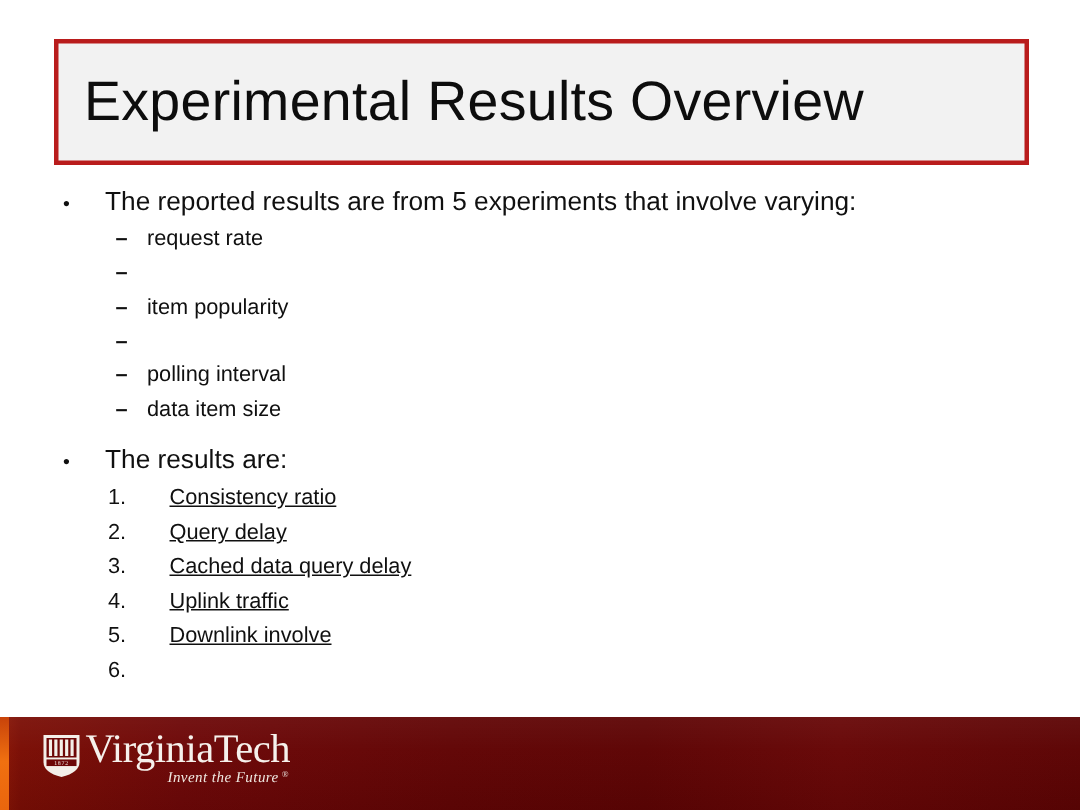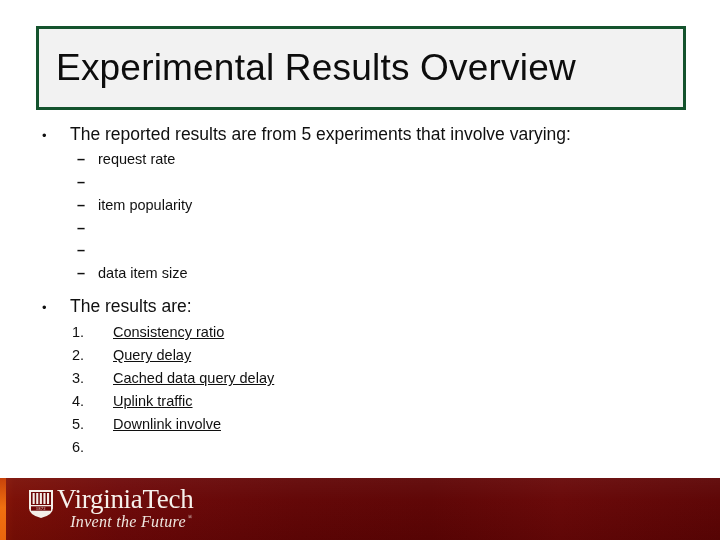--- a/index.html
+++ b/index.html
@@ -23,21 +23,21 @@
 
   
   .title-box {
     position: absolute;
     left: 36px;
     top: 26px;
     width: 650px;
     height: 84px;
     box-sizing: border-box;
     background: #f2f2f2;
-    border: 3px solid #14532d;
+    border: 3px solid #b91c1c;
     display: flex;
     align-items: center;
   }
   .title-text {
     font-family: "Liberation Sans", sans-serif;
     font-size: 37px;
     font-weight: 400;
     color: #0d0d0d;
     letter-spacing: 0.2px;
     padding-left: 17px;
@@ -190,21 +190,21 @@
   .logo-tag-row {
     display: flex;
     align-items: flex-start;
     justify-content: flex-end;
     margin-top: -1px;
     padding-right: 1px;
   }
   .logo-tagline {
     font-family: "Liberation Serif", serif;
     font-style: italic;
-    font-size: 16px;
+    font-size: 10px;
     color: #efe7e0;
     letter-spacing: 0.3px;
     white-space: nowrap;
   }
   .logo-reg {
     font-family: "Liberation Serif", serif;
     font-size: 6px;
     color: #e4d8d2;
     margin-left: 2px;
     margin-top: 1px;
@@ -236,20 +236,21 @@
       </li>
       <li class="lvl2">
         <span class="marker">–</span>
         <span class="label">item popularity</span>
       </li>
       <li class="lvl2">
         <span class="marker">–</span>
       </li>
       <li class="lvl2">
         <span class="marker">–</span>
+        <span class="label">polling interval</span>
       </li>
       <li class="lvl2">
         <span class="marker">–</span>
         <span class="label">data item size</span>
       </li>
     </ul>
 
     <div class="lvl1 gap-before-second">
       <span class="marker">•</span>
       <span class="label">The results are:</span>

